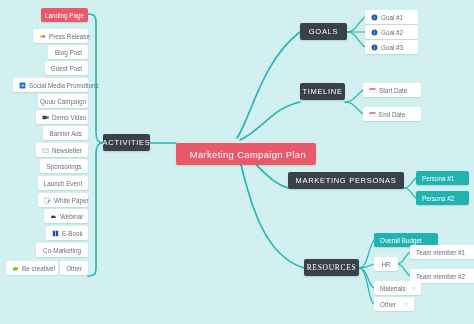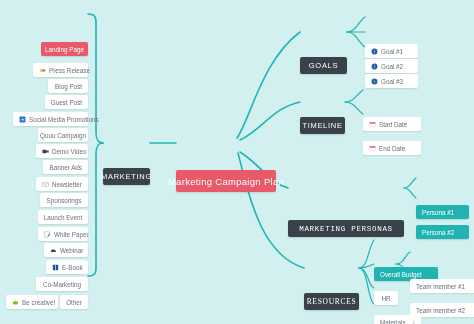--- a/index.html
+++ b/index.html
@@ -12,21 +12,20 @@
   }
   #canvas{position:absolute;inset:0;width:474px;height:324px;}
   svg.links{position:absolute;left:0;top:0;width:474px;height:324px;pointer-events:none;}
 
   .node{
     position:absolute;
     box-sizing:border-box;
     display:flex;align-items:center;gap:3px;
     white-space:nowrap;
     border-radius:2px;
-    margin-top:34px;
   }
 
   
   .central{
     background:#e8596a;
     color:#ffffff;
     font-size:9.5px;
     letter-spacing:.3px;
     padding:0 10px;
     height:22px;
@@ -104,21 +103,21 @@
       <path d="M359 268 C 368 268 368 302 374 304" stroke-width="1.2"></path>
 
       <path d="M396 264 C 404 264 404 256 410 252" stroke-width="1.2"></path>
       <path d="M396 264 C 404 264 404 272 410 276" stroke-width="1.2"></path>
 
       <path d="M103 143 C 98 143 96 140 96 132 L 96 22 C 96 16 94 14 88 14" stroke-width="1.6"></path>
       <path d="M103 143 C 98 143 96 146 96 154 L 96 268 C 96 274 94 276 88 276" stroke-width="1.6"></path>
     </g>
   </svg>
 
-  <div class="node central" style="left:176px;top:136px;width:100px;">
+  <div class="node central" style="left:176px;top:143px;width:140px;justify-content:flex-end;">
     <span>Marketing Campaign Plan</span>
   </div>
 
   <div class="node cat" style="left:300px;top:23px;width:47px;">
     <span>GOALS</span>
   </div>
   <div class="node leaf" style="left:365px;top:10px;width:53px;">
     <span class="ico">
       <svg viewBox="0 0 10 10">
           <circle cx="5" cy="5" r="4.2" fill="#1f5fa8"></circle>
@@ -161,21 +160,21 @@
   <div class="node leaf" style="left:363px;top:107px;width:58px;">
     <span class="ico">
       <svg viewBox="0 0 10 10">
           <rect x="0.7" y="1.8" width="8.6" height="6.6" rx="1" fill="#fff" stroke="#cfd4d8" stroke-width=".7"></rect>
           <rect x="0.7" y="1.8" width="8.6" height="2.3" rx="1" fill="#e8596a"></rect>
         </svg>
     </span>
     <span>End Date</span>
   </div>
 
-  <div class="node cat" style="left:288px;top:186px;width:116px;font-family:Liberation Mono, monospace;">
+  <div class="node cat" style="left:288px;top:172px;width:116px;">
     <span>MARKETING PERSONAS</span>
   </div>
   <div class="node tealleaf" style="left:416px;top:171px;width:53px;">
     <span>Persona #1</span>
   </div>
   <div class="node tealleaf" style="left:416px;top:191px;width:53px;">
     <span>Persona #2</span>
   </div>
 
   <div class="node cat" style="left:304px;top:259px;width:55px;font-family:Liberation Serif, serif;">
@@ -196,21 +195,21 @@
   <div class="node leaf" style="left:374px;top:281px;width:47px;">
     <span>Materials</span>
     <span class="trail">≡</span>
   </div>
   <div class="node leaf" style="left:374px;top:297px;width:40px;">
     <span>Other</span>
     <span class="trail">≡</span>
   </div>
 
   <div class="node cat" style="left:103px;top:134px;width:47px;">
-    <span>MARKETING</span>
+    <span>ACTIVITIES</span>
   </div>
 
   <div class="node redleaf" style="left:41px;top:8px;width:47px;">
     <span>Landing Page</span>
   </div>
 
   <div class="node leaf" style="left:33px;top:29px;width:55px;">
     <span class="ico">
       <svg viewBox="0 0 10 10">
           <path d="M1 4.2 L5.6 2.2 L5.6 7.8 L1 5.8 Z" fill="#f0c02a"></path>

